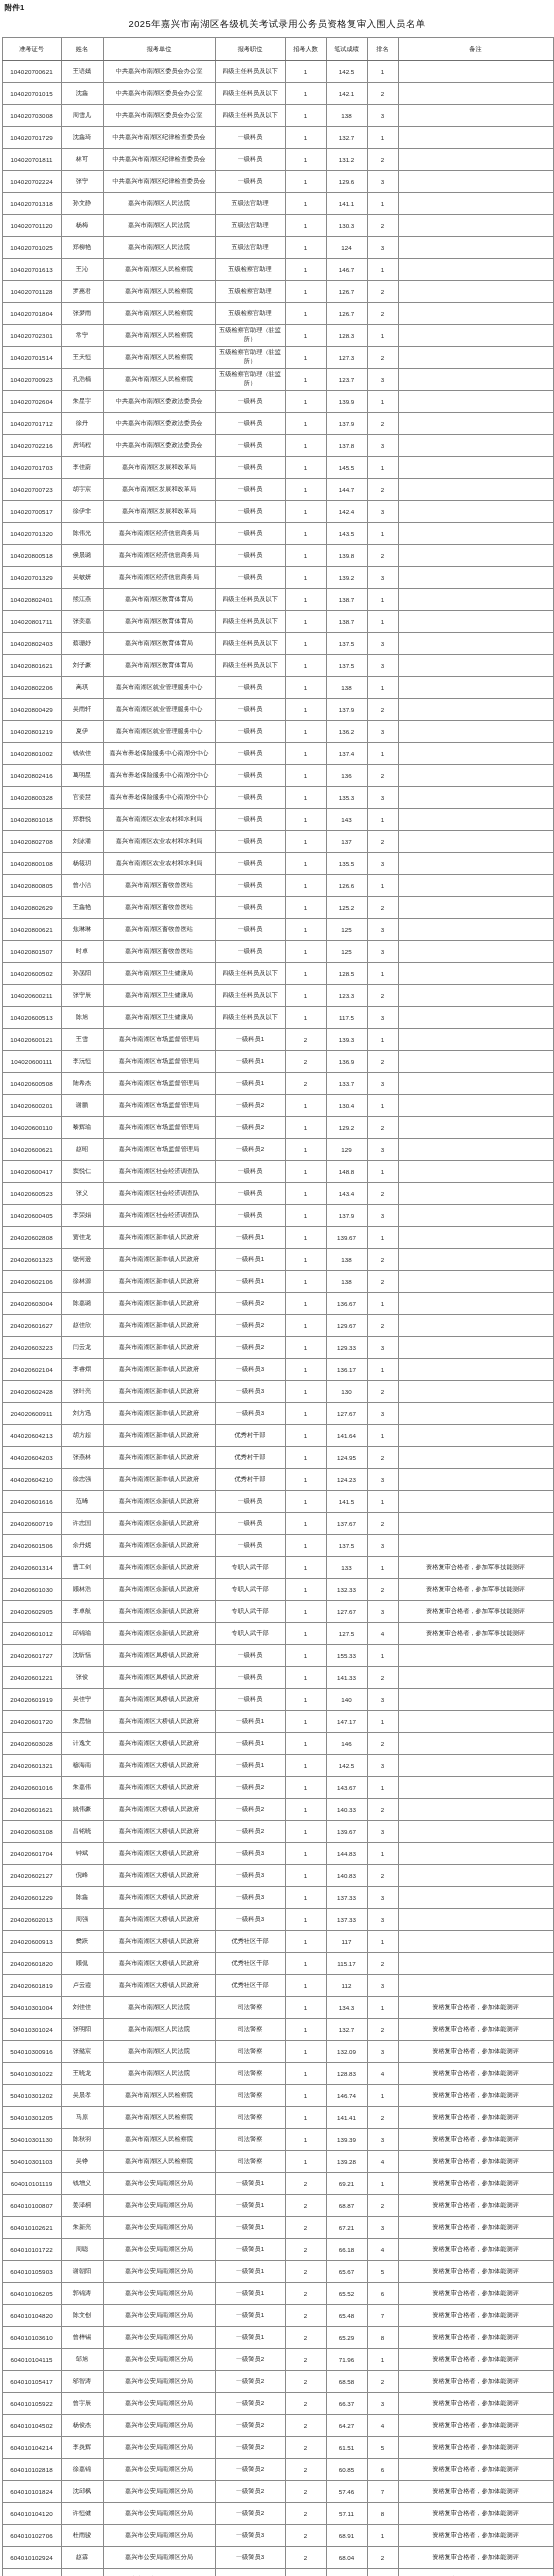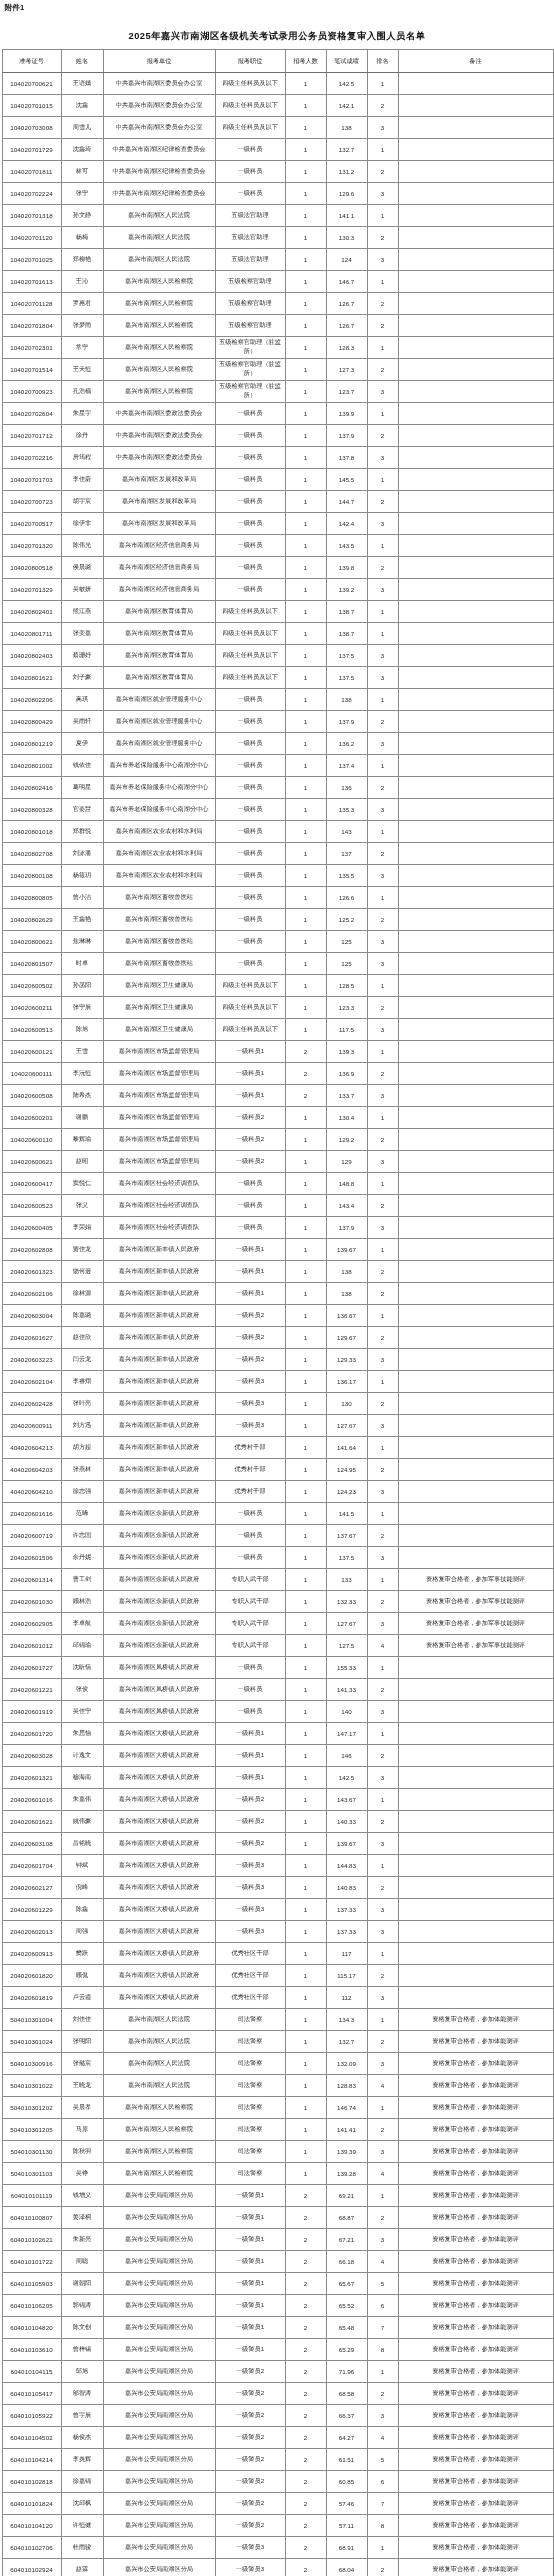--- a/index.html
+++ b/index.html
@@ -17,25 +17,24 @@
   }
   .attachment-label {
     font-size: 7.7px;
     font-weight: bold;
     color: #111;
     padding: 2.1px 1px 1px 3.1px;
   }
   .doc-title {
     text-align: center;
     font-size: 9.3px;
-    font-weight: bold;
+    font-weight: normal;
     color: #101010;
     padding: 4.1px 0 6.2px 0;
     letter-spacing: 0.5px;
-    margin-top: 12px;
   }
   table.results {
     width: 551px;
     border-collapse: collapse;
     table-layout: fixed;
   }
   table.results th,
   table.results td {
     border: 0.5px solid #8a8a8a;
     font-size: 6.2px;

